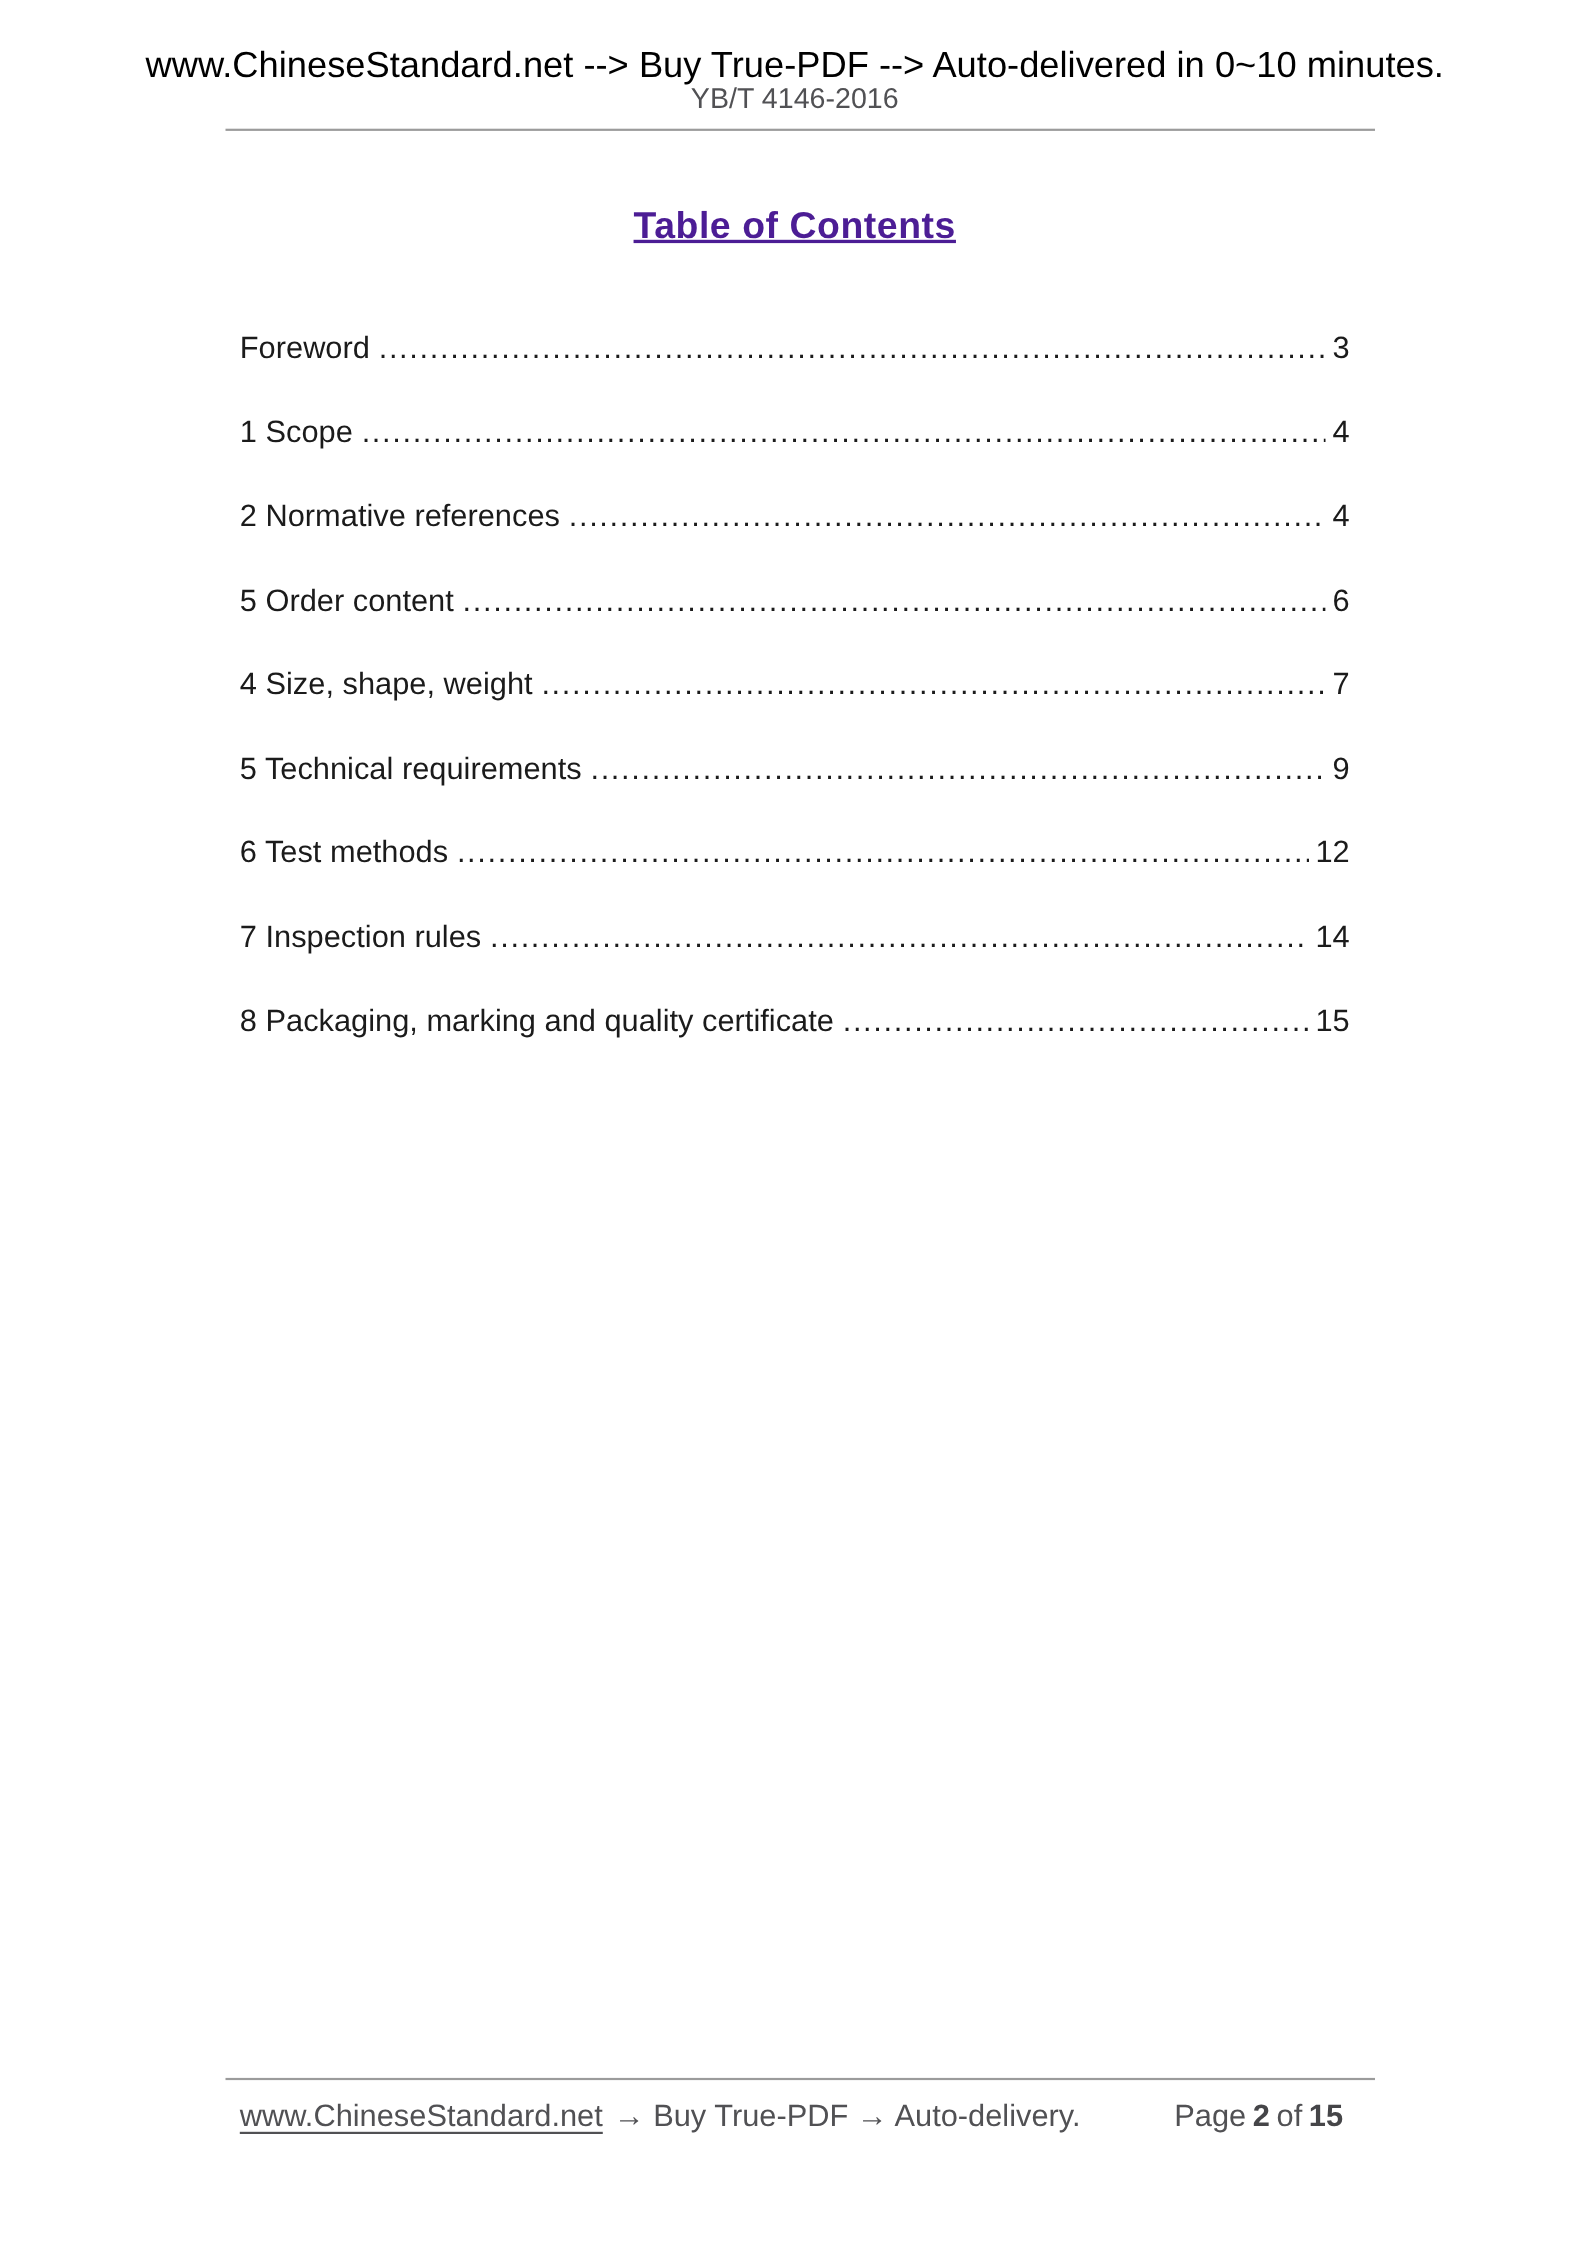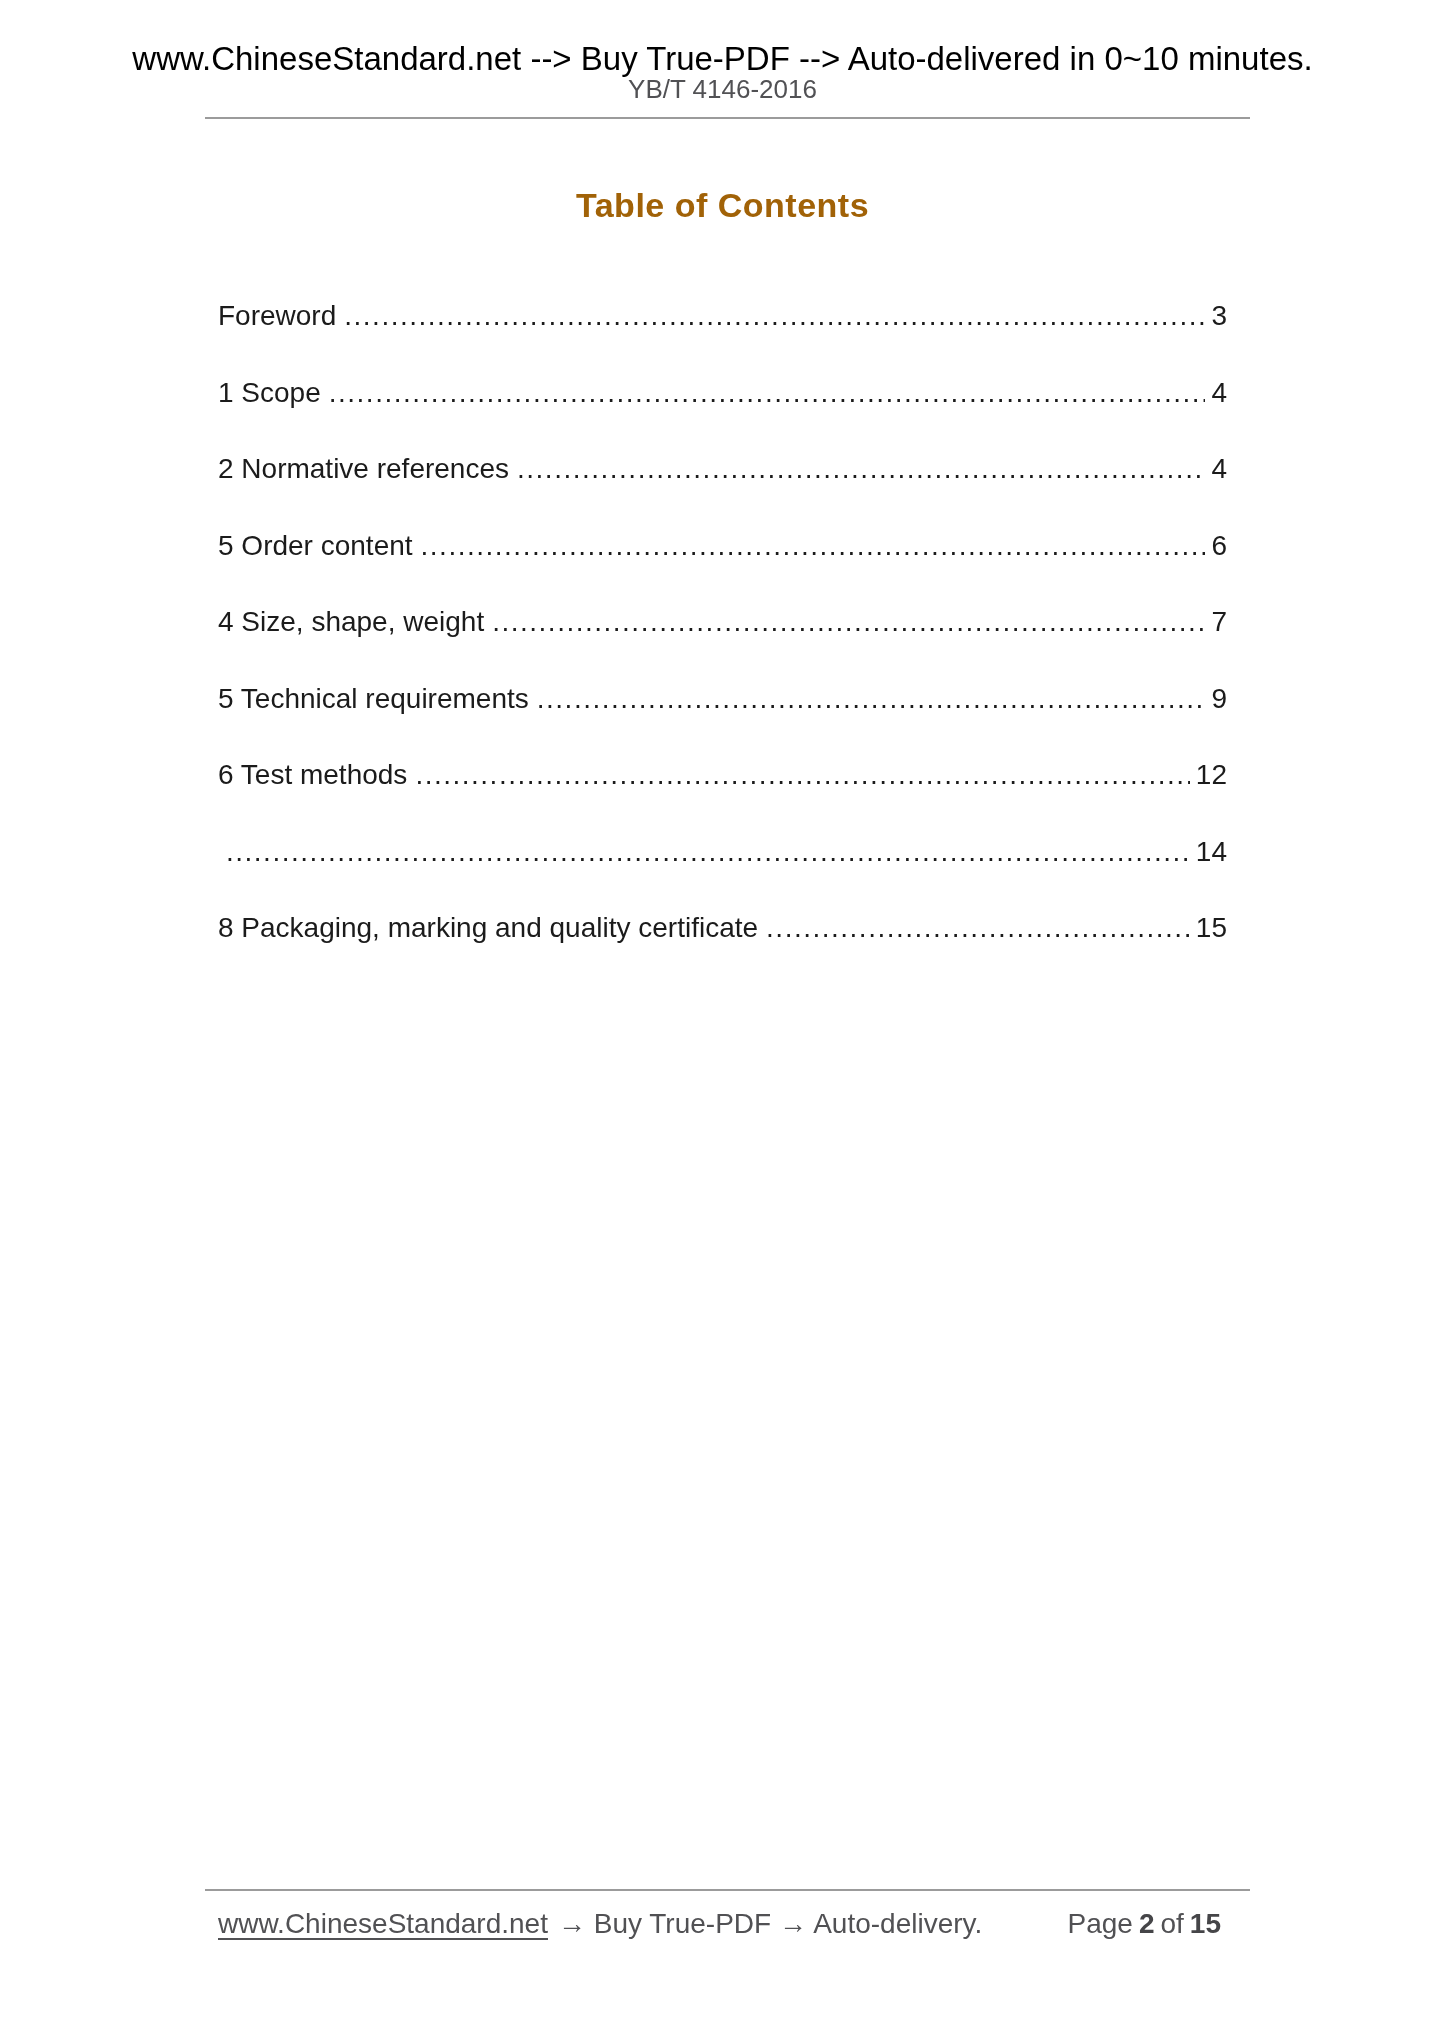--- a/index.html
+++ b/index.html
@@ -38,22 +38,23 @@
     background: #9b9b9b;
   }
 
   
   .doc-title {
     position: absolute;
     top: 186px; left: 0; right: 0;
     text-align: center;
     font-size: 34px;
     font-weight: 700;
-    color: #a16207;
+    color: #4c1d95;
     letter-spacing: 0.5px;
+    text-decoration: underline;
   }
 
   
   .toc {
     position: absolute;
     top: 278px;
     left: 218px;
     right: 218px;
   }
   .toc-row {
@@ -156,20 +157,21 @@
       <span class="toc-page">9</span>
     </div>
 
     <div class="toc-row">
       <span class="toc-label">6 Test methods</span>
       <span class="toc-dots">....................................................................................................................................................................................................................................................................</span>
       <span class="toc-page">12</span>
     </div>
 
     <div class="toc-row">
+      <span class="toc-label">7 Inspection rules</span>
       <span class="toc-dots">....................................................................................................................................................................................................................................................................</span>
       <span class="toc-page">14</span>
     </div>
 
     <div class="toc-row">
       <span class="toc-label">8 Packaging, marking and quality certificate</span>
       <span class="toc-dots">....................................................................................................................................................................................................................................................................</span>
       <span class="toc-page">15</span>
     </div>
   </div>

